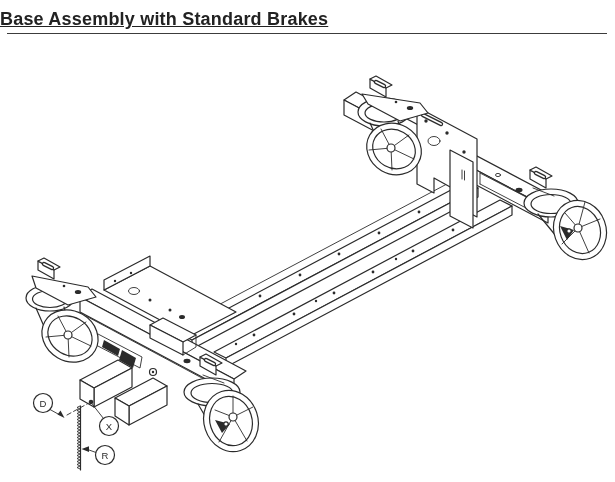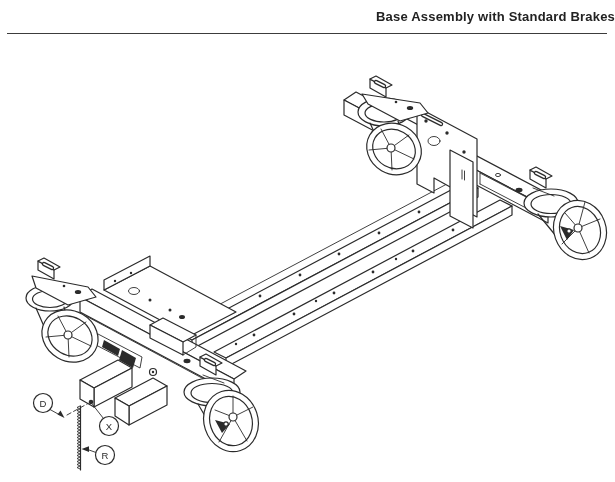--- a/index.html
+++ b/index.html
@@ -5,22 +5,22 @@
   :root { --ink:#2b2b2b; --paper:#ffffff; }
   html,body { margin:0; padding:0; }
   body {
     width:615px; height:482px; background:var(--paper);
     font-family:"Liberation Sans", sans-serif; color:var(--ink);
     overflow:hidden; position:relative;
   }
   .page { position:absolute; inset:0; background:var(--paper); }
   h1.title {
     margin:0; position:absolute; top:9px; left:0; width:615px;
-    text-align:right; font-size:13px; font-weight:bold;
-    letter-spacing:.2px; color:#222;
+    text-align:left; font-size:18px; font-weight:bold;
+    letter-spacing:.2px; color:#222;text-decoration:underline;
   }
   .rule {
     position:absolute; top:33px; left:7px; width:600px; height:0;
     border-top:1.6px solid #3c3c3c;
   }
   svg.drawing { position:absolute; top:0; left:0; color:var(--ink); }
   svg .f  { fill:#fff; stroke:currentColor; stroke-width:1.2; stroke-linejoin:round; }
   svg .s  { fill:none; stroke:currentColor; stroke-width:1.2; stroke-linejoin:round; stroke-linecap:round; }
   svg .th { stroke-width:0.9; }
   svg .d  { fill:currentColor; stroke:none; }

